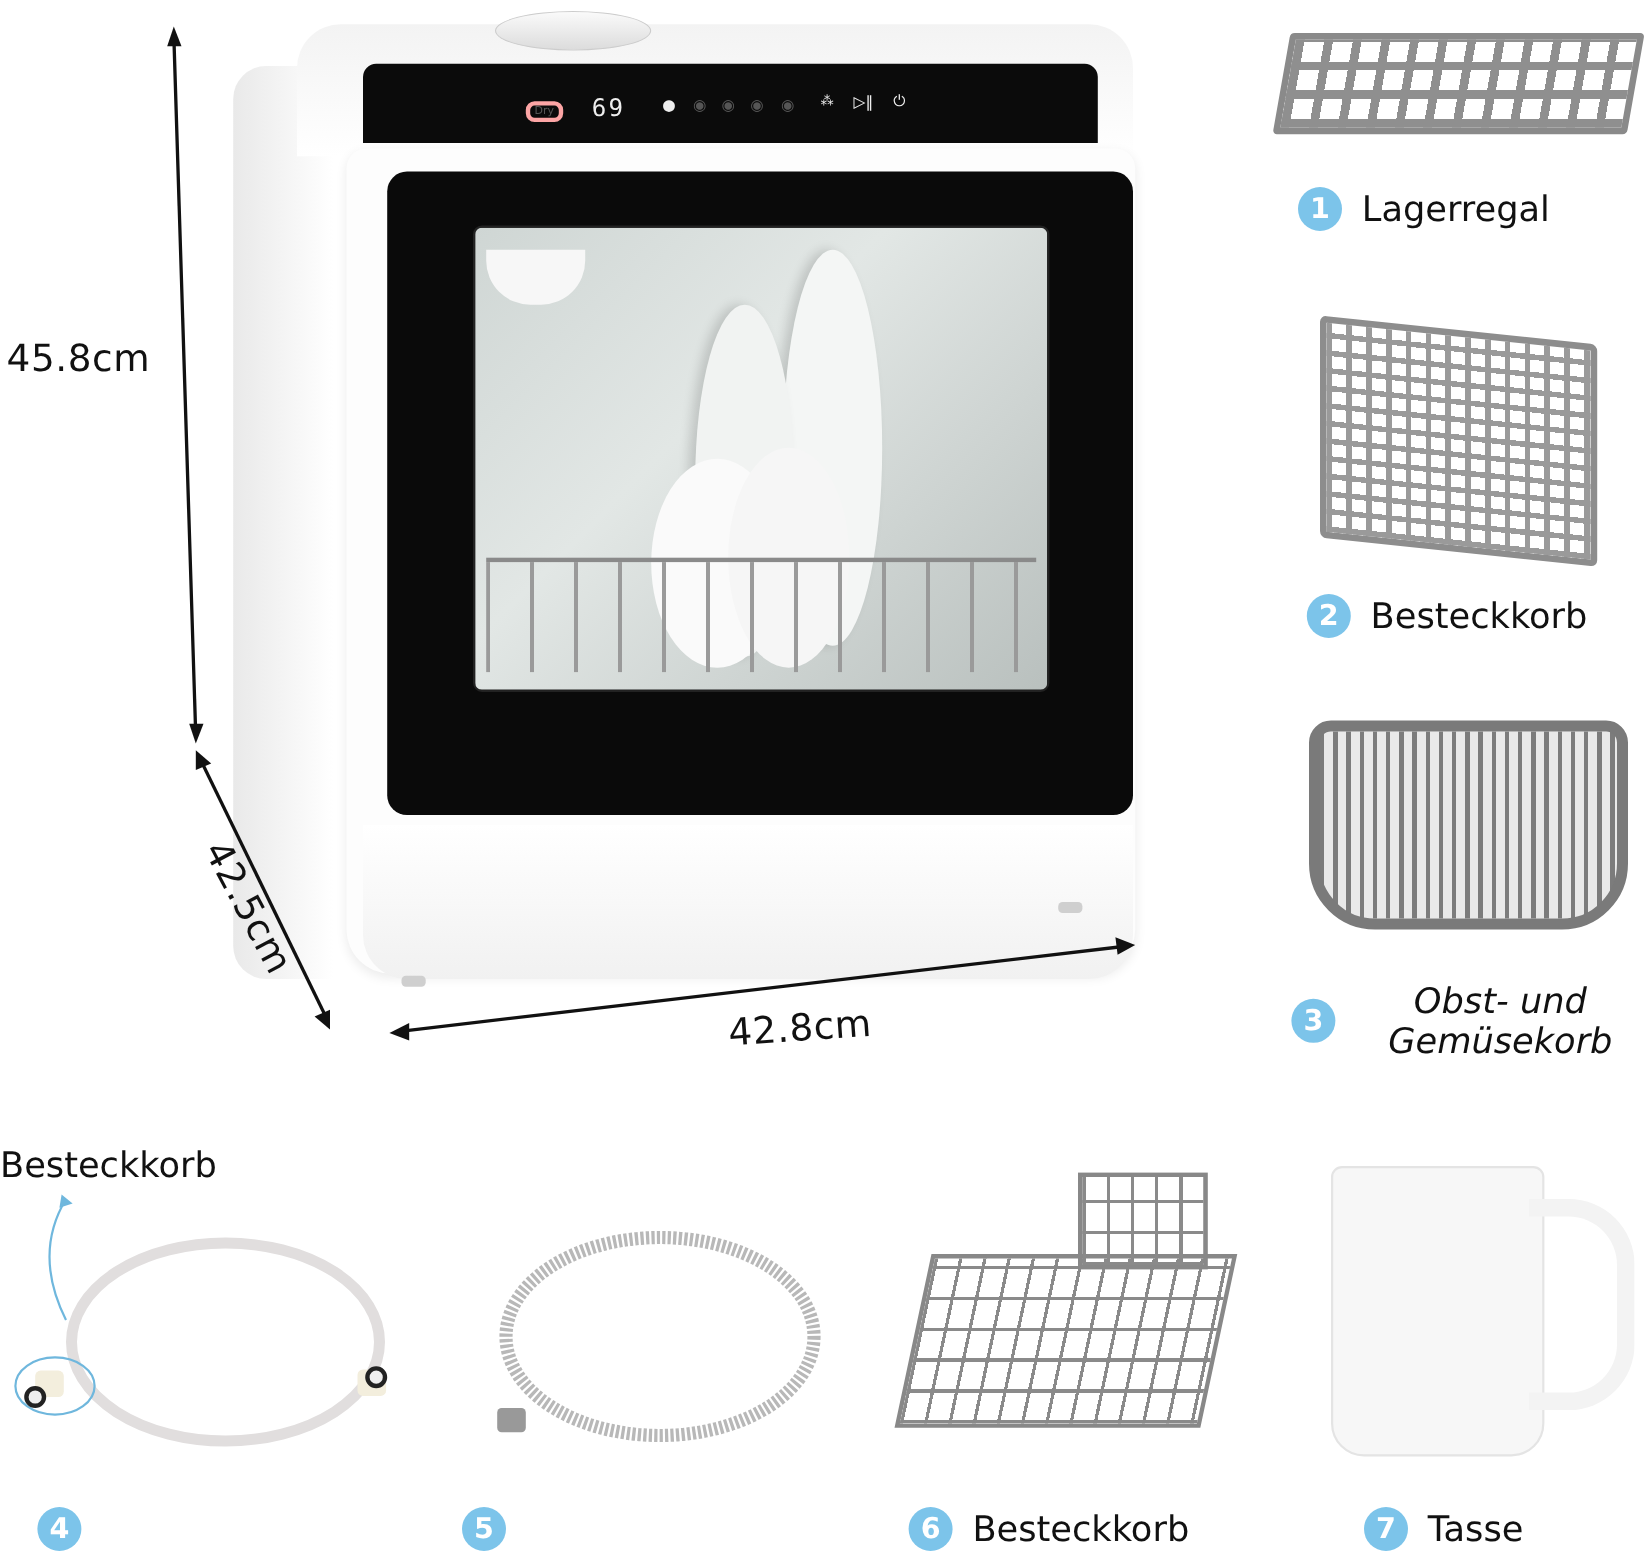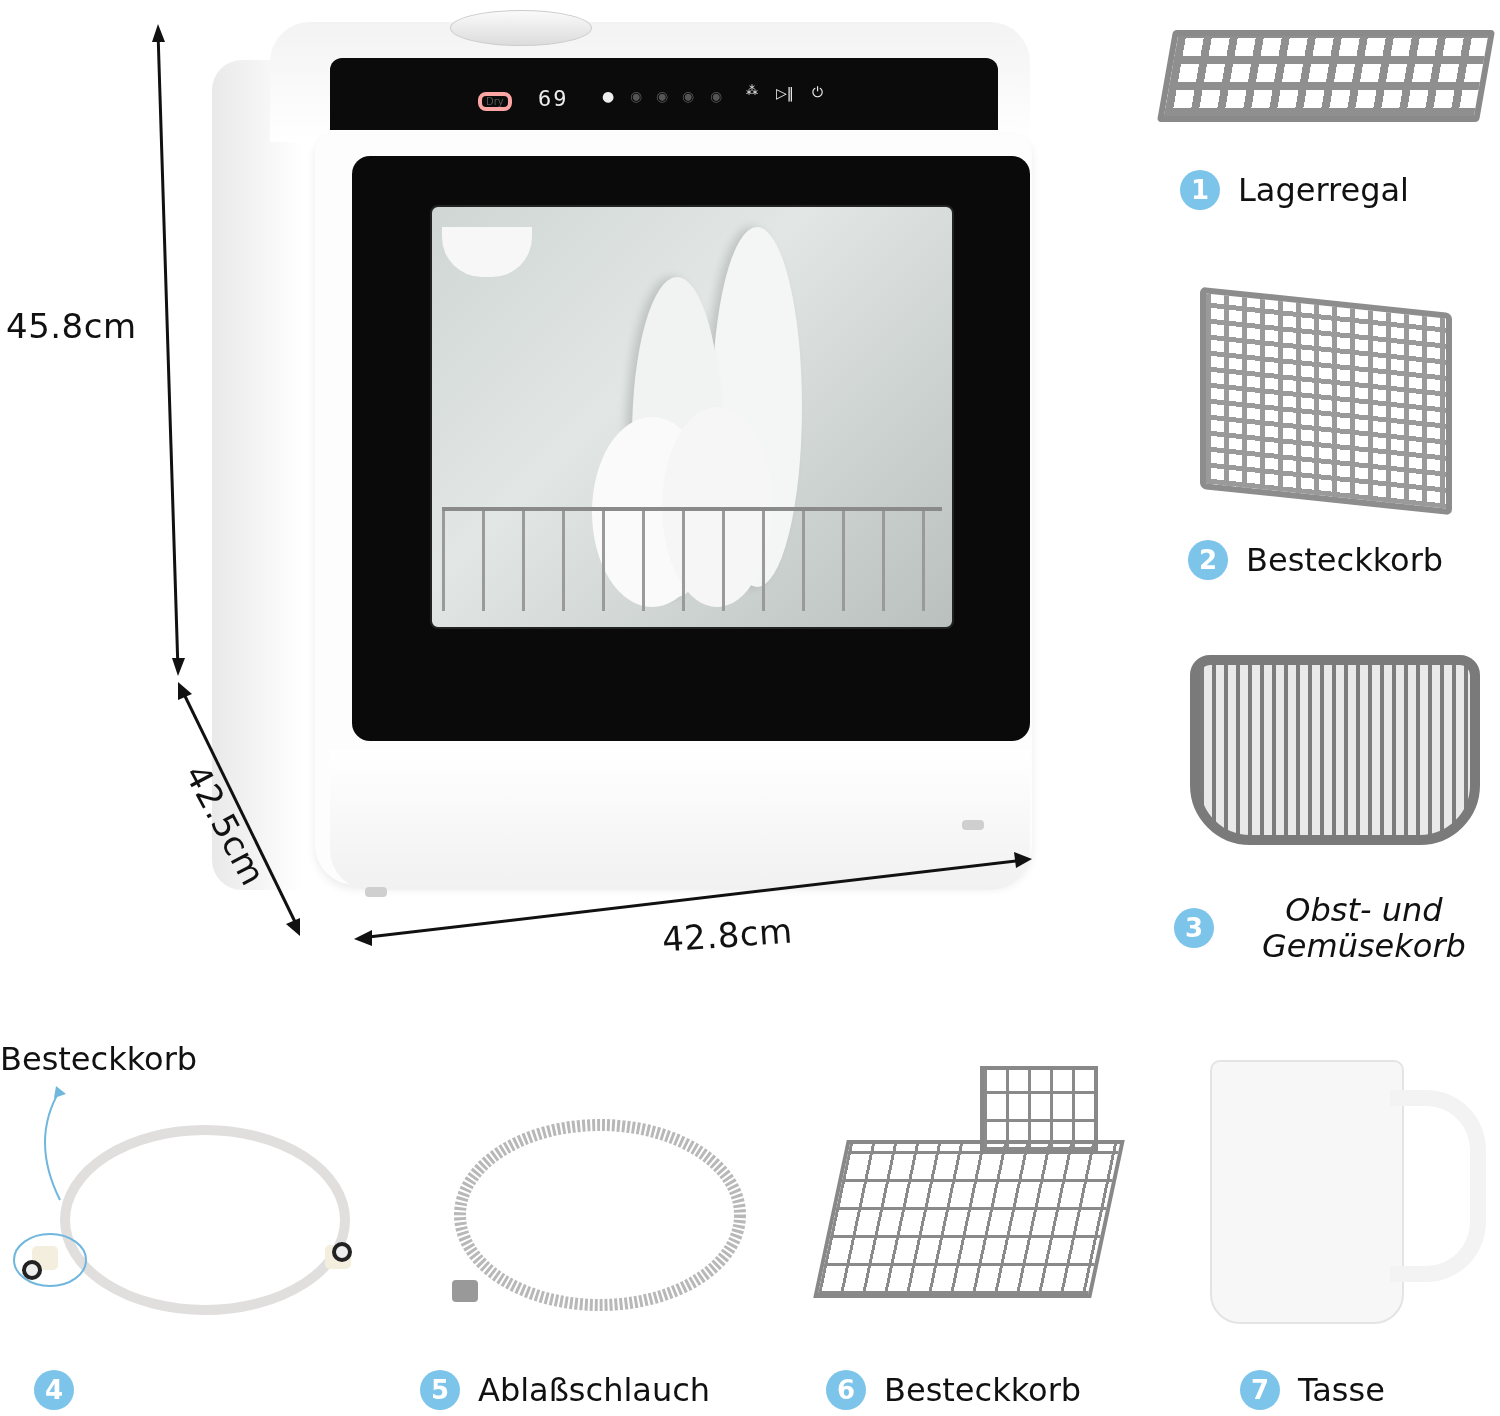--- a/index.html
+++ b/index.html
@@ -126,21 +126,20 @@
   </div>
 </div>
 
 <div class="abs" style="left:410px;top:1100px;width:360px;height:316px;">
   <svg class="abs" style="left:20px;top:10px;" width="330" height="220">
     <ellipse cx="170" cy="105" rx="140" ry="90" stroke="#b8b8b8" stroke-width="12" fill="none" stroke-dasharray="3 2"></ellipse>
     <rect x="22" y="170" width="26" height="22" rx="4" fill="#999"></rect>
   </svg>
   <div class="acc-label" style="left:10px;top:270px;">
     <span class="badge">5</span>
-    <span>Ablaßschlauch</span>
   </div>
 </div>
 
 <div class="abs" style="left:800px;top:1060px;width:340px;height:356px;">
   <div class="abs wire" style="left:30px;top:80px;width:270px;height:150px;transform:skewX(-12deg);"></div>
   <div class="abs wire" style="left:180px;top:6px;width:110px;height:80px;"></div>
   <div class="acc-label" style="left:26px;top:310px;">
     <span class="badge">6</span>
     <span>Besteckkorb</span>
   </div>

